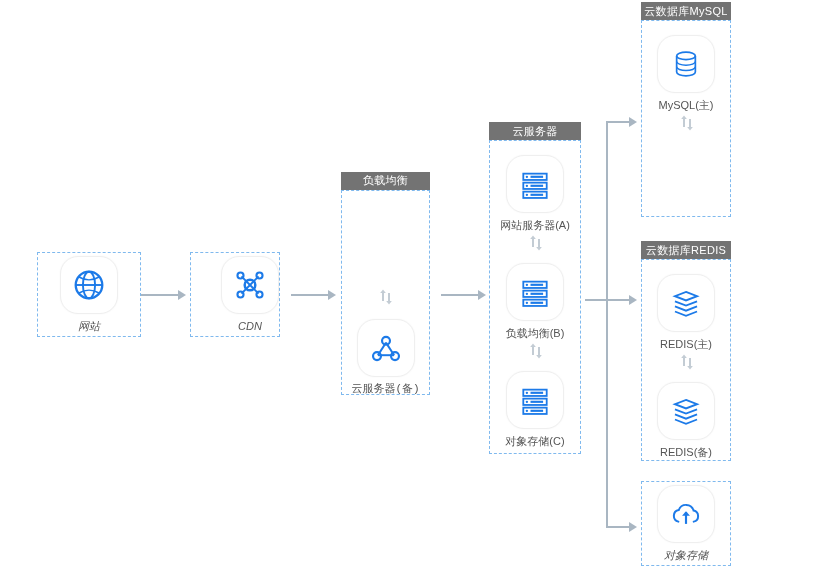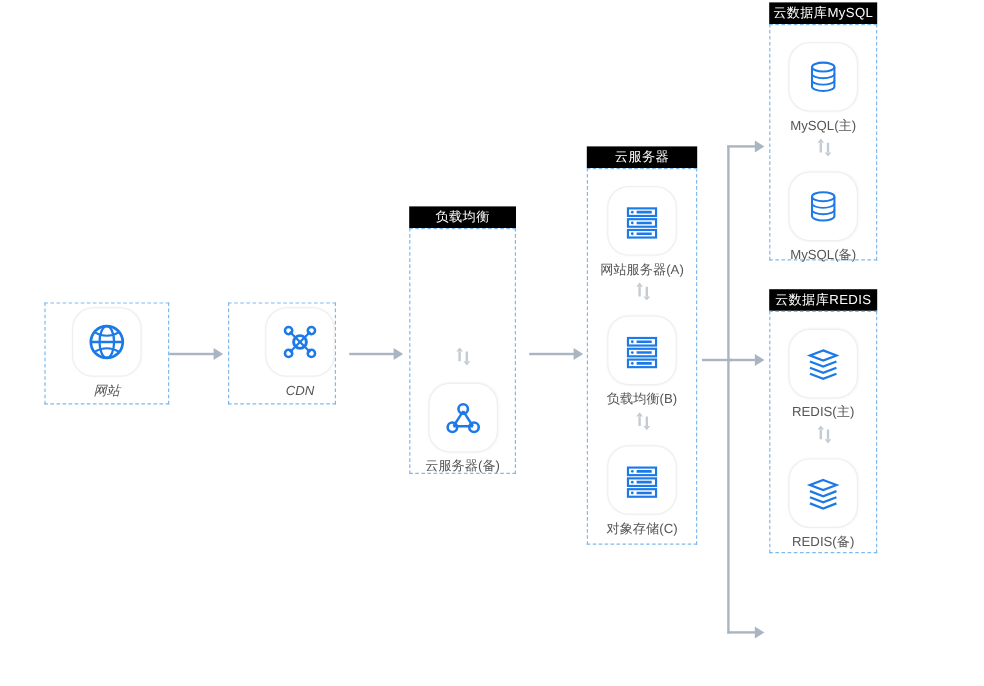--- a/index.html
+++ b/index.html
@@ -8,21 +8,21 @@
     background:#ffffff;
     font-family:"Liberation Sans","DejaVu Sans",sans-serif;
     overflow:hidden;
   }
   #diagram{position:relative;width:820px;height:572px;}
 
   
   .group{position:absolute;box-sizing:border-box;}
   .group-header{
     position:absolute;left:0;top:0;width:100%;height:18px;
-    background:#000000;color:#ffffff;
+    background:#737373;color:#ffffff;
     font-size:11px;line-height:18px;text-align:center;
     letter-spacing:.3px;white-space:nowrap;
   }
   .group-body{
     position:absolute;left:0;width:100%;
     box-sizing:border-box;
     border:1px dashed #7fb9ee;
   }
   .group.has-header .group-body{top:18px;bottom:0;}
 
@@ -116,21 +116,21 @@
           <circle cx="10" cy="10" r="3.2" fill="none" stroke="#1c7ae8" stroke-width="2.2"></circle>
           <circle cx="30" cy="10" r="3.2" fill="none" stroke="#1c7ae8" stroke-width="2.2"></circle>
           <circle cx="10" cy="30" r="3.2" fill="none" stroke="#1c7ae8" stroke-width="2.2"></circle>
           <circle cx="30" cy="30" r="3.2" fill="none" stroke="#1c7ae8" stroke-width="2.2"></circle>
         </svg>
       </div>
       <div class="node-label">CDN</div>
     </div>
   </div>
 
-  <div class="group has-header" style="left:341px;top:172px;width:89px;height:223px;">
+  <div class="group has-header" style="left:341px;top:172px;width:89px;height:223px;font-family:Liberation Mono, monospace;">
     <div class="group-header">负载均衡</div>
     <div class="group-body">
 
 
       <div class="sync" style="left:37px;top:97px;">
         <svg width="14" height="18" viewBox="0 0 14 18">
           <path d="M4 5 L4 13 M10 5 L10 13" stroke="#c3ccd4" stroke-width="2"></path>
           <path d="M1.2 5 L4 1.5 L6.8 5 Z" fill="#c3ccd4"></path>
           <path d="M7.2 13 L10 16.5 L12.8 13 Z" fill="#c3ccd4"></path>
         </svg>
@@ -244,31 +244,20 @@
       </div>
 
       <div class="sync" style="left:38px;top:93px;">
         <svg width="14" height="18" viewBox="0 0 14 18">
           <path d="M4 5 L4 13 M10 5 L10 13" stroke="#c3ccd4" stroke-width="2"></path>
           <path d="M1.2 5 L4 1.5 L6.8 5 Z" fill="#c3ccd4"></path>
           <path d="M7.2 13 L10 16.5 L12.8 13 Z" fill="#c3ccd4"></path>
         </svg>
       </div>
 
-      <div class="node" style="top:122px;">
-        <div class="node-tile">
-          <svg width="34" height="34" viewBox="0 0 40 40">
-            <ellipse cx="20" cy="10.5" rx="11" ry="4.4" fill="none" stroke="#1c7ae8" stroke-width="2"></ellipse>
-            <path d="M9 10.5 L9 29.5 A 11 4.4 0 0 0 31 29.5 L31 10.5" fill="none" stroke="#1c7ae8" stroke-width="2"></path>
-            <path d="M9 17 A 11 4.4 0 0 0 31 17" fill="none" stroke="#1c7ae8" stroke-width="1.8"></path>
-            <path d="M9 23.3 A 11 4.4 0 0 0 31 23.3" fill="none" stroke="#1c7ae8" stroke-width="1.8"></path>
-          </svg>
-        </div>
-        <div class="node-label">MySQL(备)</div>
-      </div>
 
     </div>
   </div>
 
   <div class="group has-header" style="left:641px;top:241px;width:90px;height:220px;">
     <div class="group-header">云数据库REDIS</div>
     <div class="group-body">
 
       <div class="node" style="top:14px;">
         <div class="node-tile">
@@ -298,14 +287,26 @@
             <path d="M7 24 L20 29 L33 24" fill="none" stroke="#1c7ae8" stroke-width="2.2"></path>
             <path d="M7 30 L20 35 L33 30" fill="none" stroke="#1c7ae8" stroke-width="2.2"></path>
           </svg>
         </div>
         <div class="node-label">REDIS(备)</div>
       </div>
 
     </div>
   </div>
 
+  <div class="solo" style="left:641px;top:481px;width:90px;height:85px;">
+    <div class="solo-inner">
+      <div class="node-tile">
+        <svg width="36" height="36" viewBox="0 0 40 40">
+          <path d="M11.5 28.5 A 6.6 6.6 0 0 1 12 15.6 A 8.6 8.6 0 0 1 28.4 16.2 A 6.3 6.3 0 0 1 28.6 28.5" fill="none" stroke="#1c7ae8" stroke-width="2.2" stroke-linecap="round"></path>
+          <line x1="20" y1="31" x2="20" y2="18" stroke="#1c7ae8" stroke-width="2.4"></line>
+          <path d="M15.6 22 L20 17 L24.4 22 Z" fill="#1c7ae8"></path>
+        </svg>
+      </div>
+      <div class="node-label">对象存储</div>
+    </div>
+  </div>
 
 </div>
 
 </body></html>

